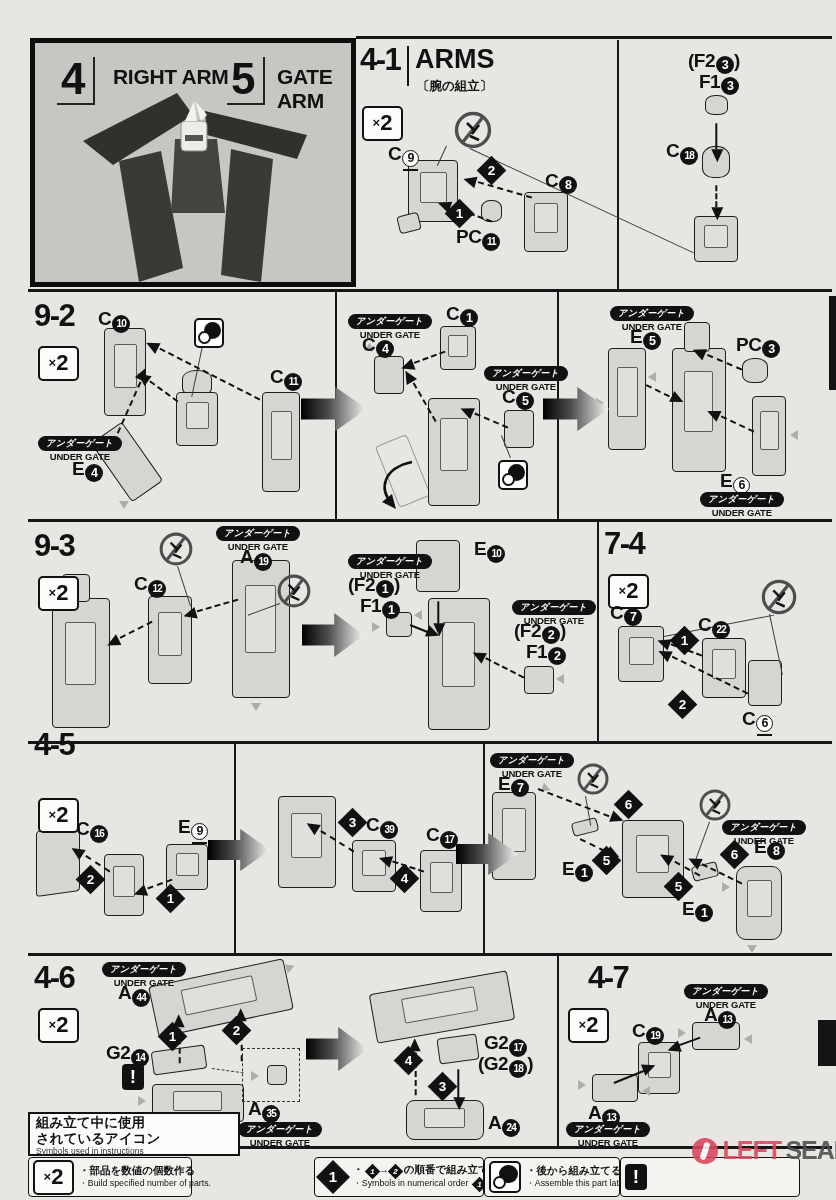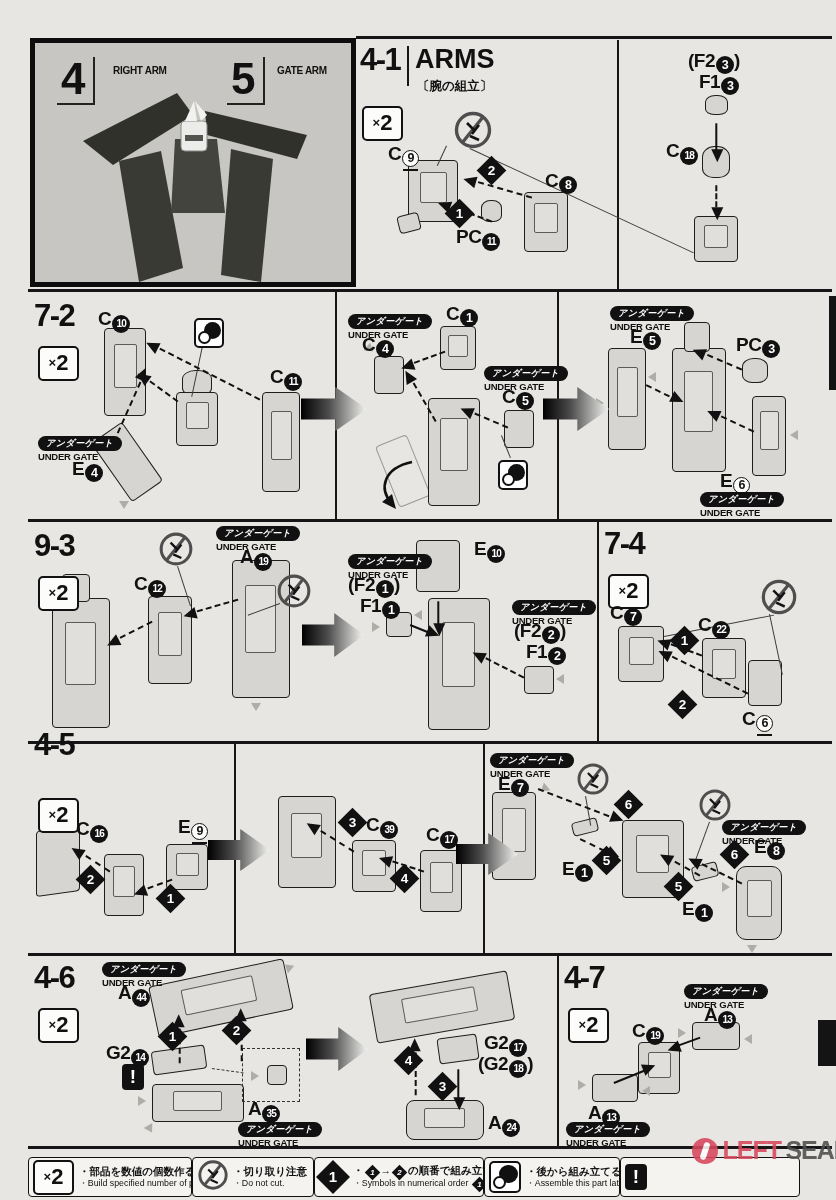--- a/index.html
+++ b/index.html
@@ -17,21 +17,21 @@
         border:1.4px solid #5c5b58;background:#e0dfdb;border-radius:2px;}
   
   .pl{position:absolute;font-weight:bold;font-size:19px;white-space:nowrap;letter-spacing:-0.5px;z-index:6;}
   .cn{display:inline-block;min-width:18px;height:18px;border-radius:50%;background:#111;color:#fff;
       font-style:normal;font-weight:bold;font-size:12.5px;line-height:18px;text-align:center;
       vertical-align:-1.5px;margin-left:1px;}
   .cn.d2{font-size:10px;letter-spacing:-0.8px;}
   .cn.cw{background:#fdfdfc;color:#111;border:1.7px solid #111;position:relative;line-height:15px;min-width:15px;height:15px;}
   .cn.cw::before{content:"";position:absolute;left:0;right:0;bottom:-5px;height:2px;background:#111;}
   
-  .ug{position:absolute;text-align:left;line-height:1;z-index:6;}
+  .ug{position:absolute;text-align:center;line-height:1;z-index:6;}
   .ug b{display:block;background:#111;color:#fff;font-size:9px;font-weight:bold;font-style:italic;
         padding:2.5px 8px 3.5px;border-radius:10px;letter-spacing:.5px;white-space:nowrap;}
   .ug u{display:block;text-decoration:none;font-size:9.5px;font-weight:bold;margin-top:1px;letter-spacing:-.2px;}
   
   .x2{position:absolute;width:37px;height:31px;background:#fcfcfa;border:2.3px solid #111;border-radius:5px;
       text-align:center;font-weight:bold;z-index:6;}
   .x2 i{font-style:normal;font-size:13px;vertical-align:3px;}
   .x2 b{font-size:22px;line-height:29px;}
   
   .stepnum{position:absolute;font-size:31px;font-weight:bold;letter-spacing:-1.5px;z-index:6;}
@@ -64,26 +64,26 @@
       font-size:19px;line-height:25px;text-align:center;}
   .nocut{position:absolute;z-index:6;}
   .gt{position:absolute;width:0;height:0;border-left:8px solid #aeada8;border-top:5.5px solid transparent;
       border-bottom:5.5px solid transparent;z-index:4;}
   .gt.l{border-left:none;border-right:8px solid #aeada8;}
   
   #photo{position:absolute;left:30px;top:38px;width:326px;height:249px;background:#c7c6c2;
       border:5px solid #0d0d0d;box-sizing:border-box;z-index:3;}
   .ph-num{position:absolute;font-size:44px;font-weight:bold;line-height:1;padding:0 8px 2px 4px;
       border-right:2px solid #222;border-bottom:2px solid #222;}
-  .ph-lbl{position:absolute;font-size:10px;font-weight:bold;letter-spacing:-0.3px;}
+  .ph-lbl{position:absolute;font-size:21px;font-weight:bold;letter-spacing:-0.3px;}
   
   .lg{position:absolute;height:40px;background:#f4f3f0;border:1.8px solid #111;border-radius:4px;
       box-sizing:border-box;display:flex;align-items:center;padding:2px 4px;z-index:6;}
   .lg .txt{line-height:1.25;}
-  .lg .jp{font-size:10.5px;font-weight:bold;display:block;white-space:nowrap;}
+  .lg .jp{font-size:10.5px;font-weight:bold;display:block;white-space:nowrap;font-family:Liberation Mono, monospace;}
   .lg .en{font-size:8.8px;display:block;white-space:nowrap;}
   #symbox{position:absolute;left:28px;top:1112px;width:212px;height:44px;background:#fbfbf9;
       border:2.6px solid #111;box-sizing:border-box;padding:1px 6px;z-index:6;}
   #symbox .j{font-size:13.5px;font-weight:bold;display:block;line-height:1.15;}
   #symbox .e{font-size:8.5px;display:block;color:#333;}
   
   #wm{position:absolute;left:692px;top:1136px;z-index:50;opacity:.88;white-space:nowrap;}
   #wm .logo{display:inline-block;width:26px;height:26px;background:#d8475c;border-radius:50%;position:relative;vertical-align:-5px;}
   #wm .logo::after{content:"";position:absolute;left:10px;top:4px;width:6px;height:18px;background:#fff;
       border-radius:3px;transform:rotate(18deg);}
@@ -167,21 +167,21 @@
 
   <span class="pl" style="left:688px;top:50px"><b>(F2</b><i class="cn">3</i><b>)</b></span>
   <span class="pl" style="left:699px;top:71px"><b>F1</b><i class="cn">3</i></span>
   <div class="pb rnd" style="left:705px;top:95px;width:23px;height:20px"></div>
   <div class="arr solid" style="left:716px;top:122px;width:34px;transform:rotate(90deg)"></div>
   <span class="pl" style="left:666px;top:140px"><b>C</b><i class="cn d2">18</i></span>
   <div class="pb rnd" style="left:702px;top:146px;width:28px;height:32px"></div>
   <div class="arr" style="left:716px;top:184px;width:30px;transform:rotate(90deg)"></div>
   <div class="pb pbd" style="left:694px;top:216px;width:44px;height:46px"></div>
 
-  <div class="stepnum" style="left:34px;top:298px">7-2</div>
+  <div class="stepnum" style="left:34px;top:298px">9-2</div>
   <span class="x2" style="left:38px;top:346px"><i>×</i><b>2</b></span>
 
   <span class="pl" style="left:98px;top:308px"><b>C</b><i class="cn d2">10</i></span>
   <div class="pb pbd" style="left:104px;top:328px;width:42px;height:88px"></div>
   <span class="later" style="left:194px;top:318px;width:26px;height:26px"></span>
   <div class="tline" style="left:203px;top:346px;width:52px;transform:rotate(102deg)"></div>
   <span class="pl" style="left:270px;top:366px"><b>C</b><i class="cn d2">11</i></span>
   <div class="pb pbd" style="left:262px;top:392px;width:38px;height:100px"></div>
   <div class="pb rnd" style="left:182px;top:370px;width:30px;height:26px"></div>
   <div class="pb pbd" style="left:176px;top:392px;width:42px;height:54px"></div>
@@ -466,21 +466,21 @@
   <span class="pl" style="left:484px;top:1032px"><b>G2</b><i class="cn d2">17</i></span>
   <span class="pl" style="left:478px;top:1053px"><b>(G2</b><i class="cn d2">18</i><b>)</b></span>
   <div class="pb" style="left:438px;top:1036px;width:40px;height:26px;transform:rotate(-8deg)"></div>
   <div class="arr solid" style="left:458px;top:1068px;width:36px;transform:rotate(90deg)"></div>
   <span class="dm" style="left:432px;top:1076px">
       <b>3</b>
     </span>
   <div class="pb pbd" style="left:406px;top:1100px;width:78px;height:40px;border-radius:8px"></div>
   <span class="pl" style="left:488px;top:1112px"><b>A</b><i class="cn d2">24</i></span>
 
-  <div class="stepnum" style="left:564px;top:960px">4-7</div>
+  <div class="stepnum" style="left:588px;top:960px">4-7</div>
   <span class="x2" style="left:568px;top:1008px"><i>×</i><b>2</b></span>
   <span class="ug" style="left:684px;top:984px">
       <b>アンダーゲート</b>
       <u>UNDER GATE</u>
     </span>
   <span class="pl" style="left:704px;top:1004px"><b>A</b><i class="cn d2">13</i></span>
   <div class="pb" style="left:692px;top:1022px;width:48px;height:28px"></div>
   <span class="gt" style="left:678px;top:1028px"></span>
   <span class="gt l" style="left:744px;top:1034px"></span>
   <span class="pl" style="left:632px;top:1020px"><b>C</b><i class="cn d2">19</i></span>
@@ -489,41 +489,33 @@
   <div class="pb" style="left:592px;top:1074px;width:46px;height:28px"></div>
   <span class="gt" style="left:578px;top:1080px"></span>
   <span class="gt l" style="left:642px;top:1086px"></span>
   <div class="arr solid" style="left:614px;top:1082px;width:40px;transform:rotate(-22deg)"></div>
   <span class="pl" style="left:588px;top:1102px"><b>A</b><i class="cn d2">13</i></span>
   <span class="ug" style="left:566px;top:1122px">
       <b>アンダーゲート</b>
       <u>UNDER GATE</u>
     </span>
 
+  <div id="symbox">
+    <span class="j">組み立て中に使用</span>
+    <span class="j">されているアイコン</span>
+    <span class="e">Symbols used in instructions</span>
+  </div>
 
   <div class="lg" style="left:28px;top:1157px;width:164px">
     <span class="x2" style="position:relative;flex:none;margin-right:5px"><i>×</i><b>2</b></span>
     <span class="txt">
         <span class="jp">・部品を数値の個数作る</span>
     <span class="en">・Build specified number of parts.</span>
       </span>
   </div>
-  <div class="lg" style="left:192px;top:1157px;width:122px">
-    <span style="flex:none;margin-right:4px">
-      <svg width="32" height="32" viewBox="0 0 40 40">
-          <circle cx="20" cy="20" r="16.5" fill="none" stroke="#4e4e4e" stroke-width="3.6"></circle>
-          <path d="M30 7 L9 33" stroke="#4e4e4e" stroke-width="3.6"></path>
-          <path d="M14 13 l8 8 M26 15 l-7 9 M17 26 l9 4" stroke="#131313" stroke-width="2.6" fill="none"></path>
-        </svg>
-    </span>
-    <span class="txt">
-        <span class="jp">・切り取り注意</span>
-    <span class="en">・Do not cut.</span>
-      </span>
-  </div>
   <div class="lg" style="left:314px;top:1157px;width:170px">
     <span style="flex:none;margin:0 8px 0 2px;width:24px;height:24px;background:#111;transform:rotate(45deg);display:inline-block">
       <b style="display:block;width:24px;height:24px;transform:rotate(-45deg);color:#fff;font-size:15px;line-height:24px;text-align:center">1</b>
     </span>
     <span class="txt">
       <span class="jp"><span>・</span><i class="di"><b>1</b></i><span>→</span><i class="di"><b>2</b></i><span>の順番で組み立てる</span></span>
       <span class="en"><span>・Symbols in numerical order </span><i class="di"><b>1</b></i><span>, </span><i class="di"><b>2</b></i><span>...</span></span>
     </span>
   </div>
   <div class="lg" style="left:484px;top:1157px;width:136px">

